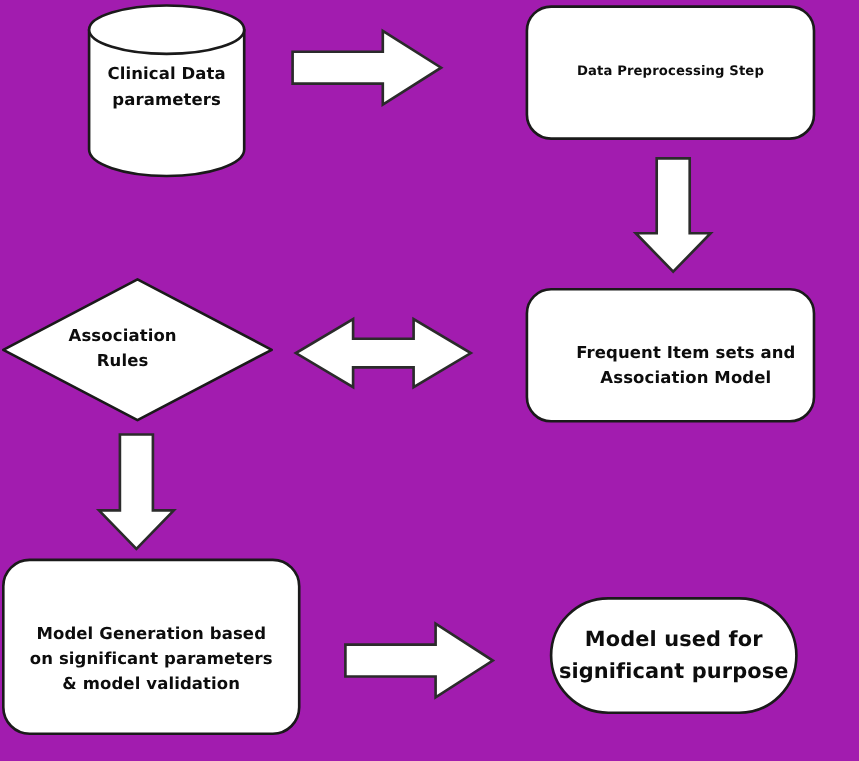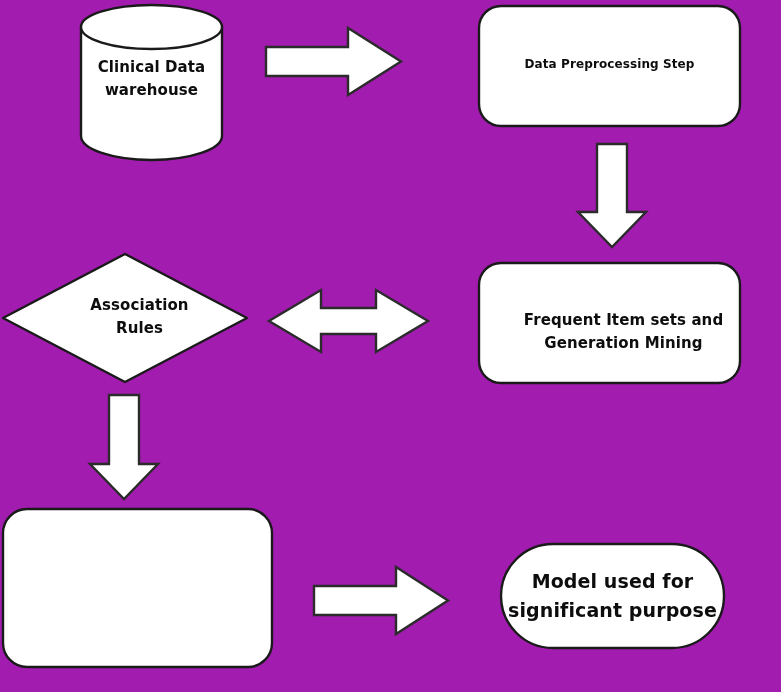--- a/index.html
+++ b/index.html
@@ -104,36 +104,41 @@
       <path class="connector-shape" d="M 314,586 L 396,586 L 396,567 L 448,600.5 L 396,634 L 396,615 L 314,615 Z"></path>
     </g>
 
     <g>
       <rect class="node-shape" x="501" y="544" width="223" height="104" rx="52" ry="52"></rect>
     </g>
   </svg>
 
   <div class="node-label" style="left:76px; top:48px; width:151px; height:62px; font-size:15px;">
     <span class="line">Clinical Data</span>
-    <span class="line">warehouse</span>
+    <span class="line">parameters</span>
   </div>
 
   <div class="node-label" style="left:479px; top:47px; width:261px; height:34px; font-size:12px;">
     <span class="line">Data Preprocessing Step</span>
   </div>
 
   <div class="node-label" style="left:479px; top:303px; width:289px; height:58px; font-size:15px;">
     <span class="line">Frequent Item sets and</span>
-    <span class="line">Generation Mining</span>
+    <span class="line">Association Model</span>
   </div>
 
-  <div class="node-label" style="left:52px; top:288px; width:175px; height:58px; font-size:15px;text-align:right;">
+  <div class="node-label" style="left:24px; top:288px; width:175px; height:58px; font-size:15px;text-align:right;">
     <span class="line">Association</span>
     <span class="line">Rules</span>
   </div>
 
+  <div class="node-label" style="left:3px; top:556px; width:269px; height:86px; font-size:15px;">
+    <span class="line">Model Generation based</span>
+    <span class="line">on significant parameters</span>
+    <span class="line">&amp; model validation</span>
+  </div>
 
   <div class="node-label" style="left:501px; top:567px; width:223px; height:58px; font-size:19px;">
     <span class="line">Model used for</span>
     <span class="line">significant purpose</span>
   </div>
 
 </div>
 
 </body></html>

